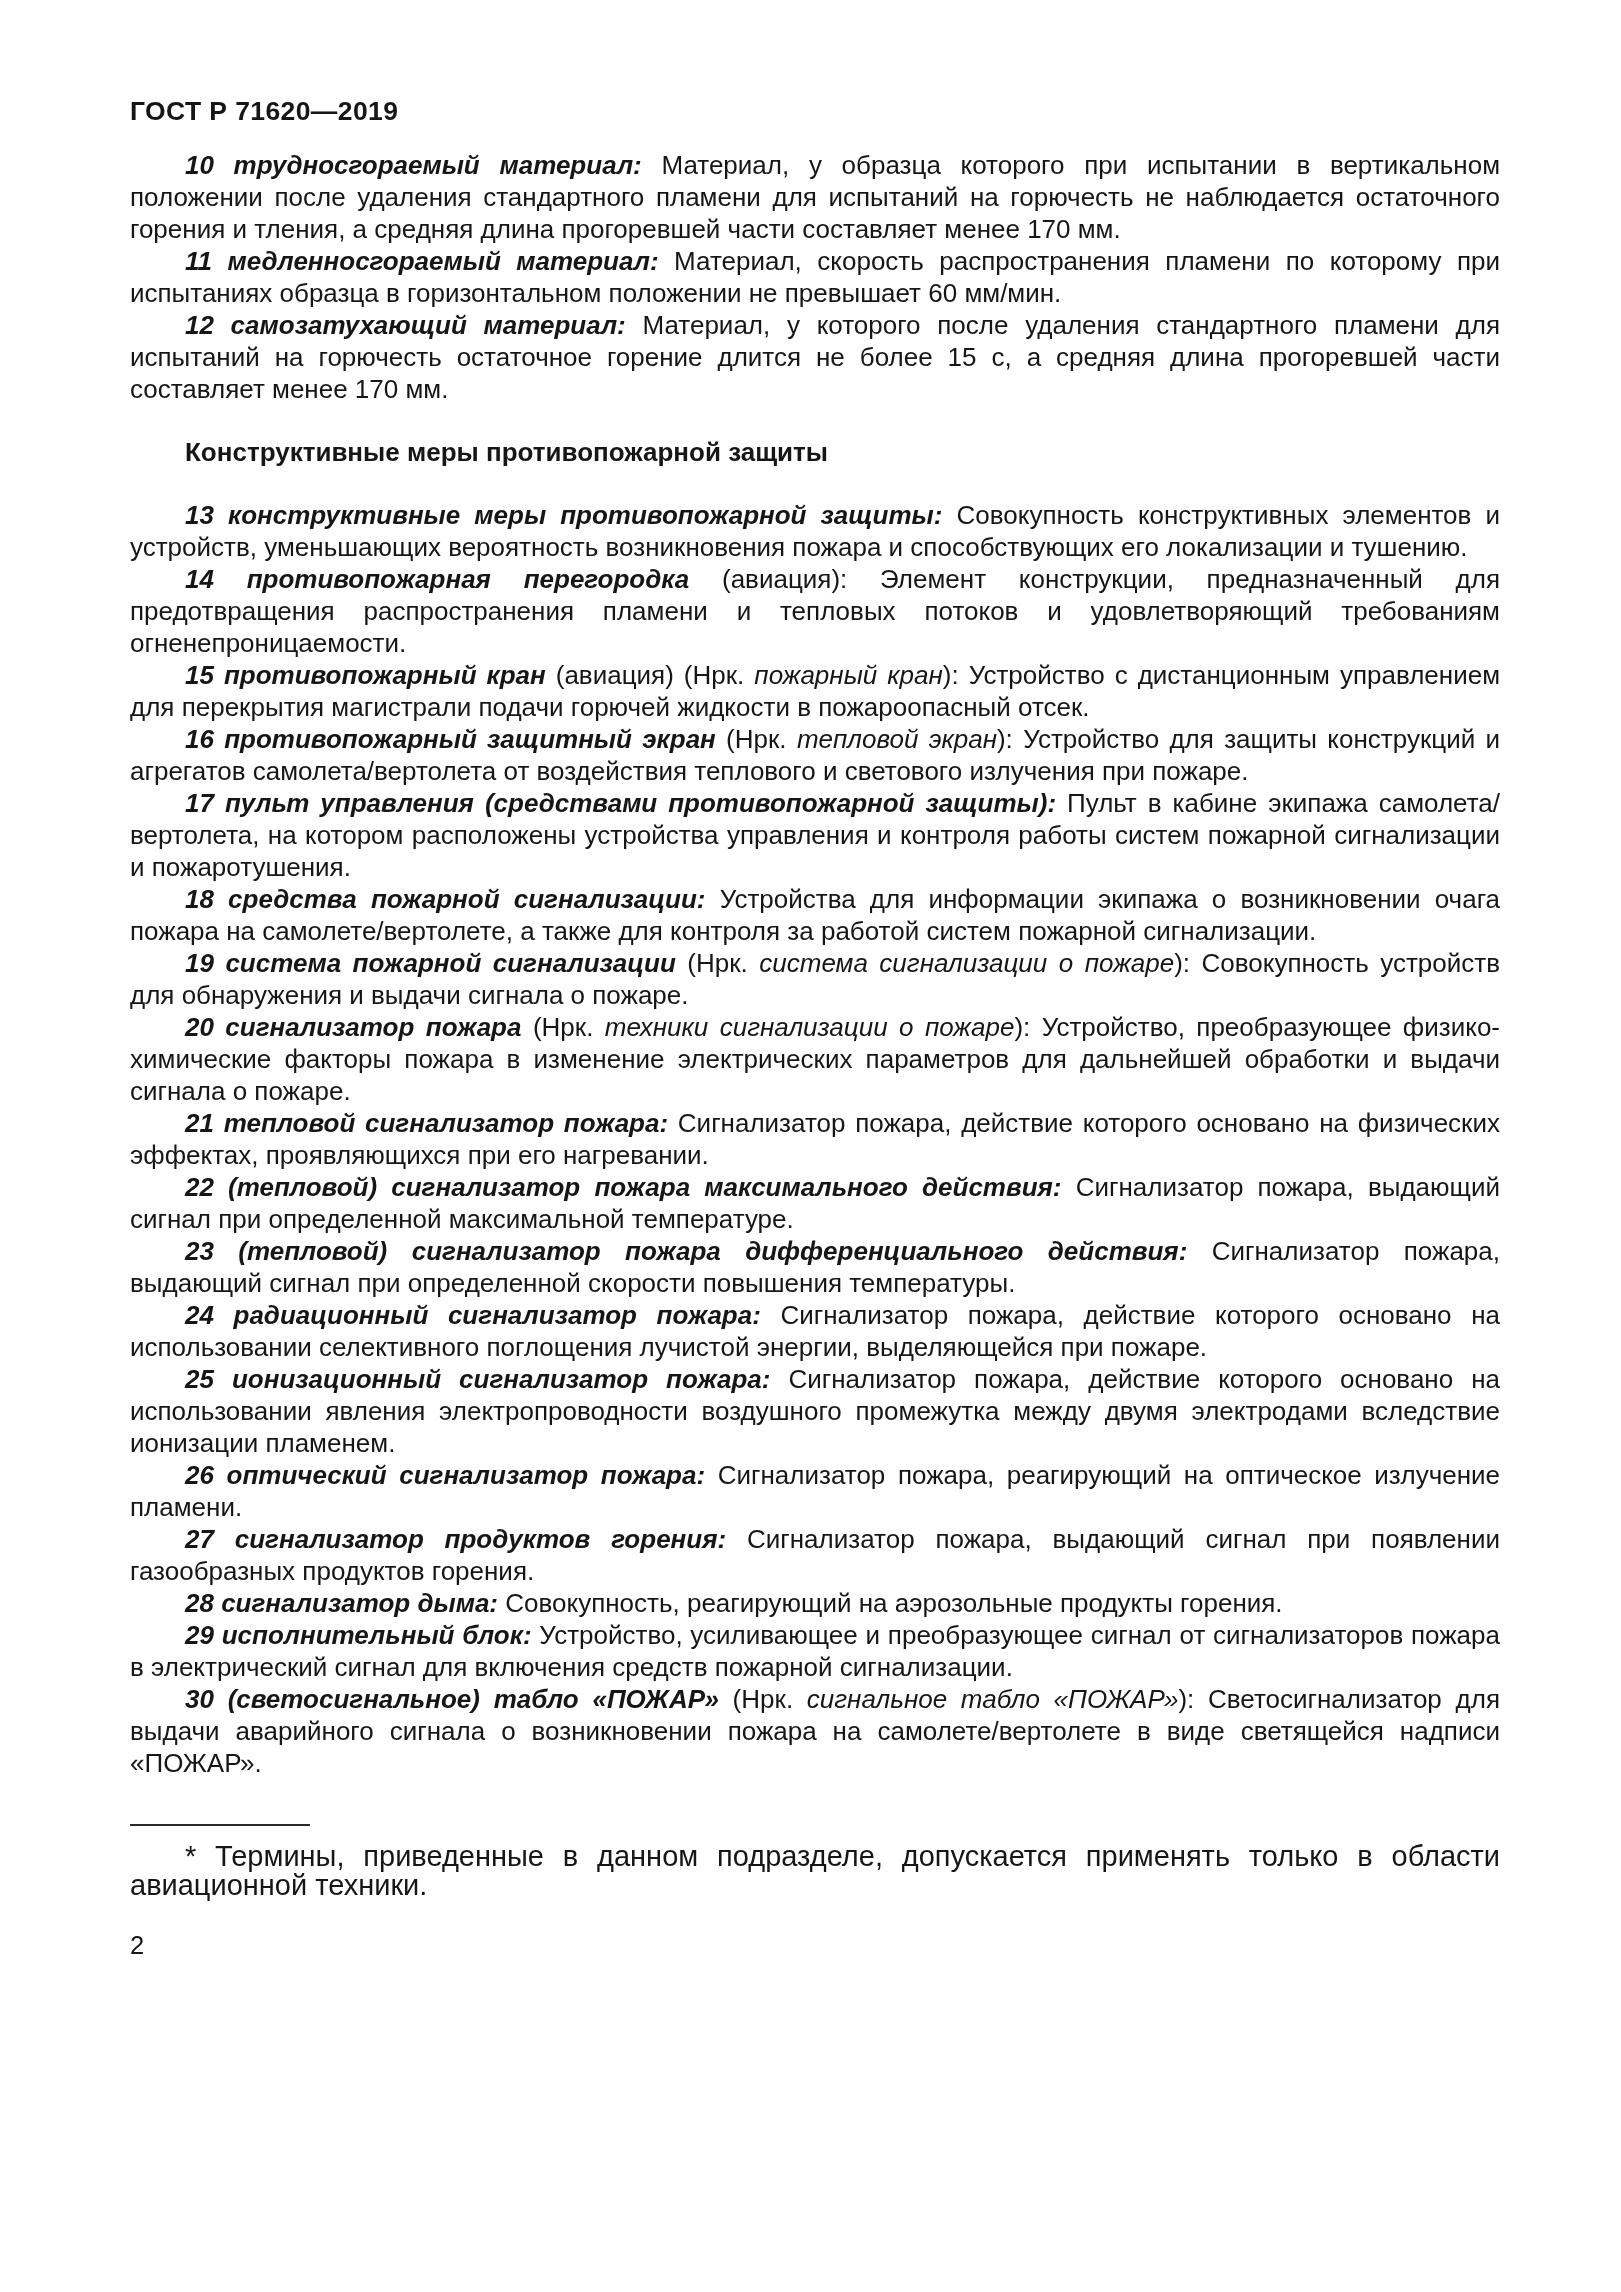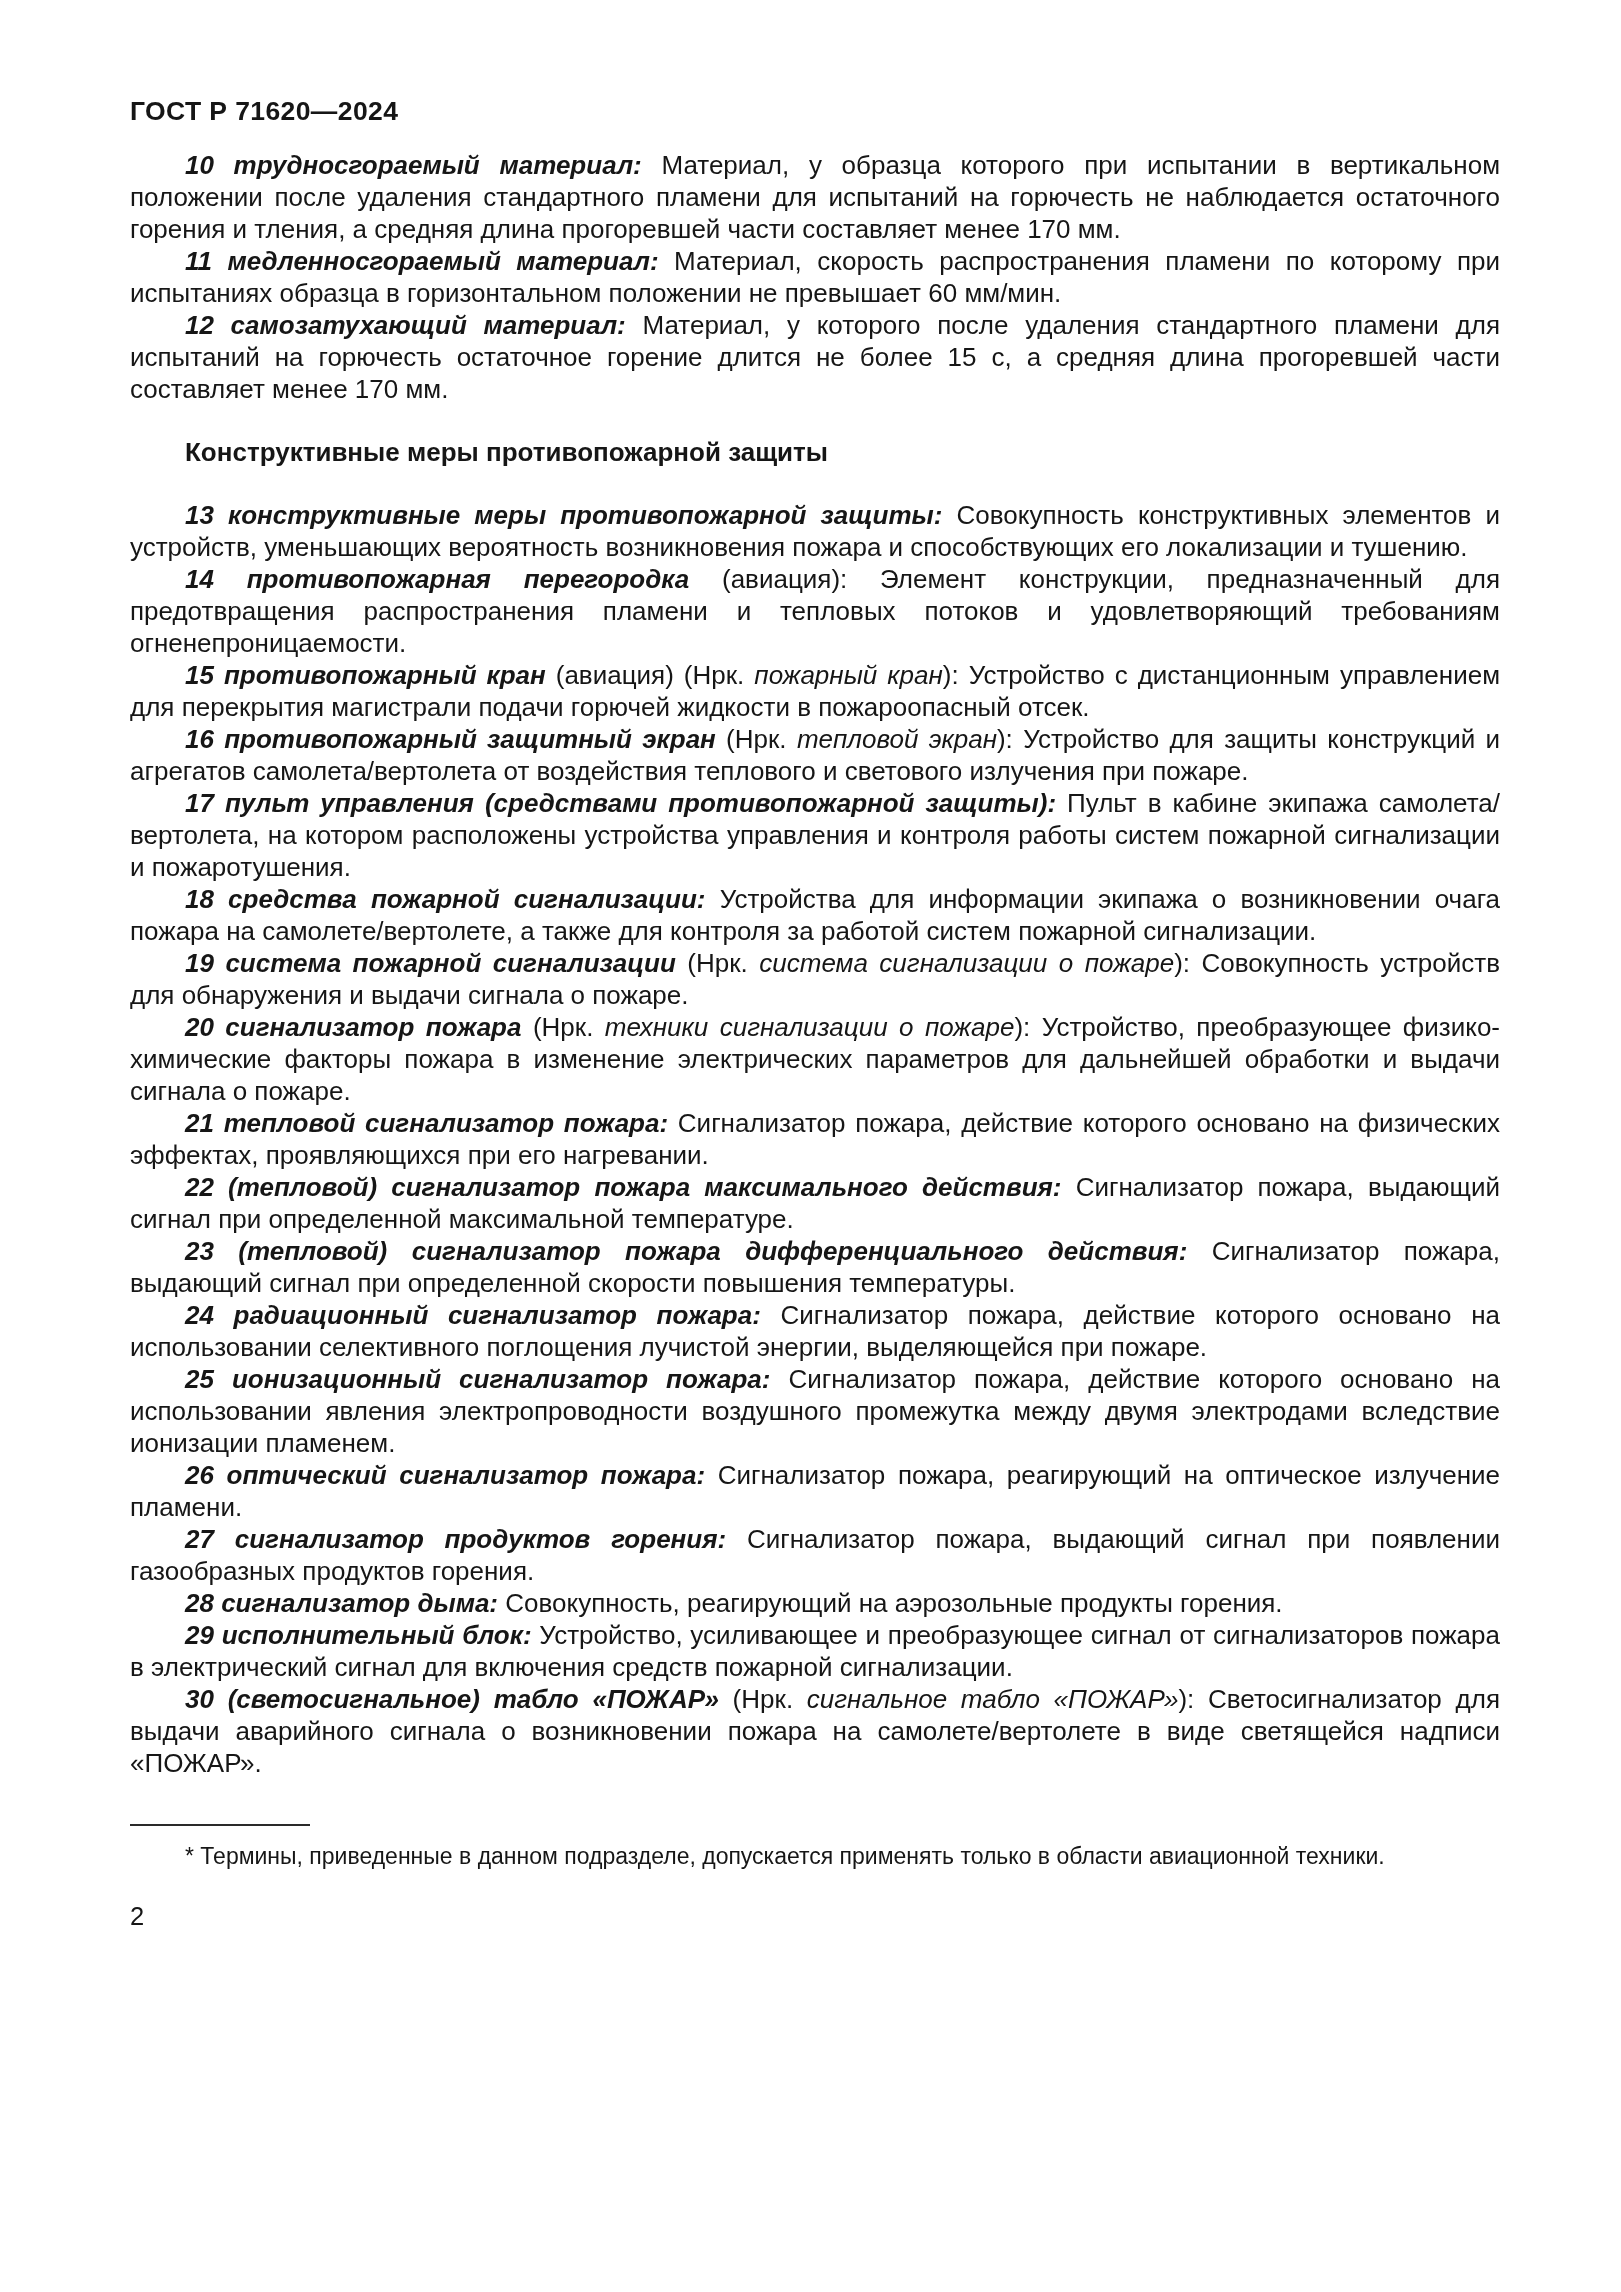--- a/index.html
+++ b/index.html
@@ -48,36 +48,36 @@
     margin-top: 45px;
   }
   .footnote-rule {
     width: 180px;
     height: 2px;
     background: #2a2a2a;
     margin: 0 0 15.7px 0;
   }
   .footnote-text {
     margin: 0;
-    font-size: 23px;
+    font-size: 29px;
     line-height: 29px;
     text-align: justify;
     text-indent: 55px;
   }
   .page-number {
     margin: 29px 0 0 0;
     font-size: 25.5px;
   }
 </style>
 </head>
 <body>
 
 <div class="page">
 
-  <div class="doc-header">ГОСТ Р 71620—2024</div>
+  <div class="doc-header">ГОСТ Р 71620—2019</div>
 
   <div class="doc-body">
 
     <div>
         <p class="term-para"><span class="run-bold">10 трудносгораемый материал: </span><span>Материал, у образца которого при испытании в вертикальном положении после удаления стандартного пламени для испытаний на горючесть не наблюдается остаточного горения и тления, а средняя длина прогоревшей части составляет менее 170 мм.</span></p>
         <p class="term-para"><span class="run-bold">11 медленносгораемый материал: </span><span>Материал, скорость распространения пламени по которому при испытаниях образца в горизонтальном положении не превышает 60 мм/мин.</span></p>
         <p class="term-para"><span class="run-bold">12 самозатухающий материал: </span><span>Материал, у которого после удаления стандартного пламени для испытаний на горючесть остаточное горение длится не более 15 с, а средняя длина прогоревшей части составляет менее 170 мм.</span></p>
         <p class="subheading">Конструктивные меры противопожарной защиты</p>
         <p class="term-para"><span class="run-bold">13 конструктивные меры противопожарной защиты: </span><span>Совокупность конструктивных элементов и устройств, уменьшающих вероятность возникновения пожара и способствующих его локализации и тушению.</span></p>
         <p class="term-para"><span class="run-bold">14 противопожарная перегородка </span><span>(авиация): Элемент конструкции, предназначенный для предотвращения распространения пламени и тепловых потоков и удовлетворяющий требованиям огненепроницаемости.</span></p>

